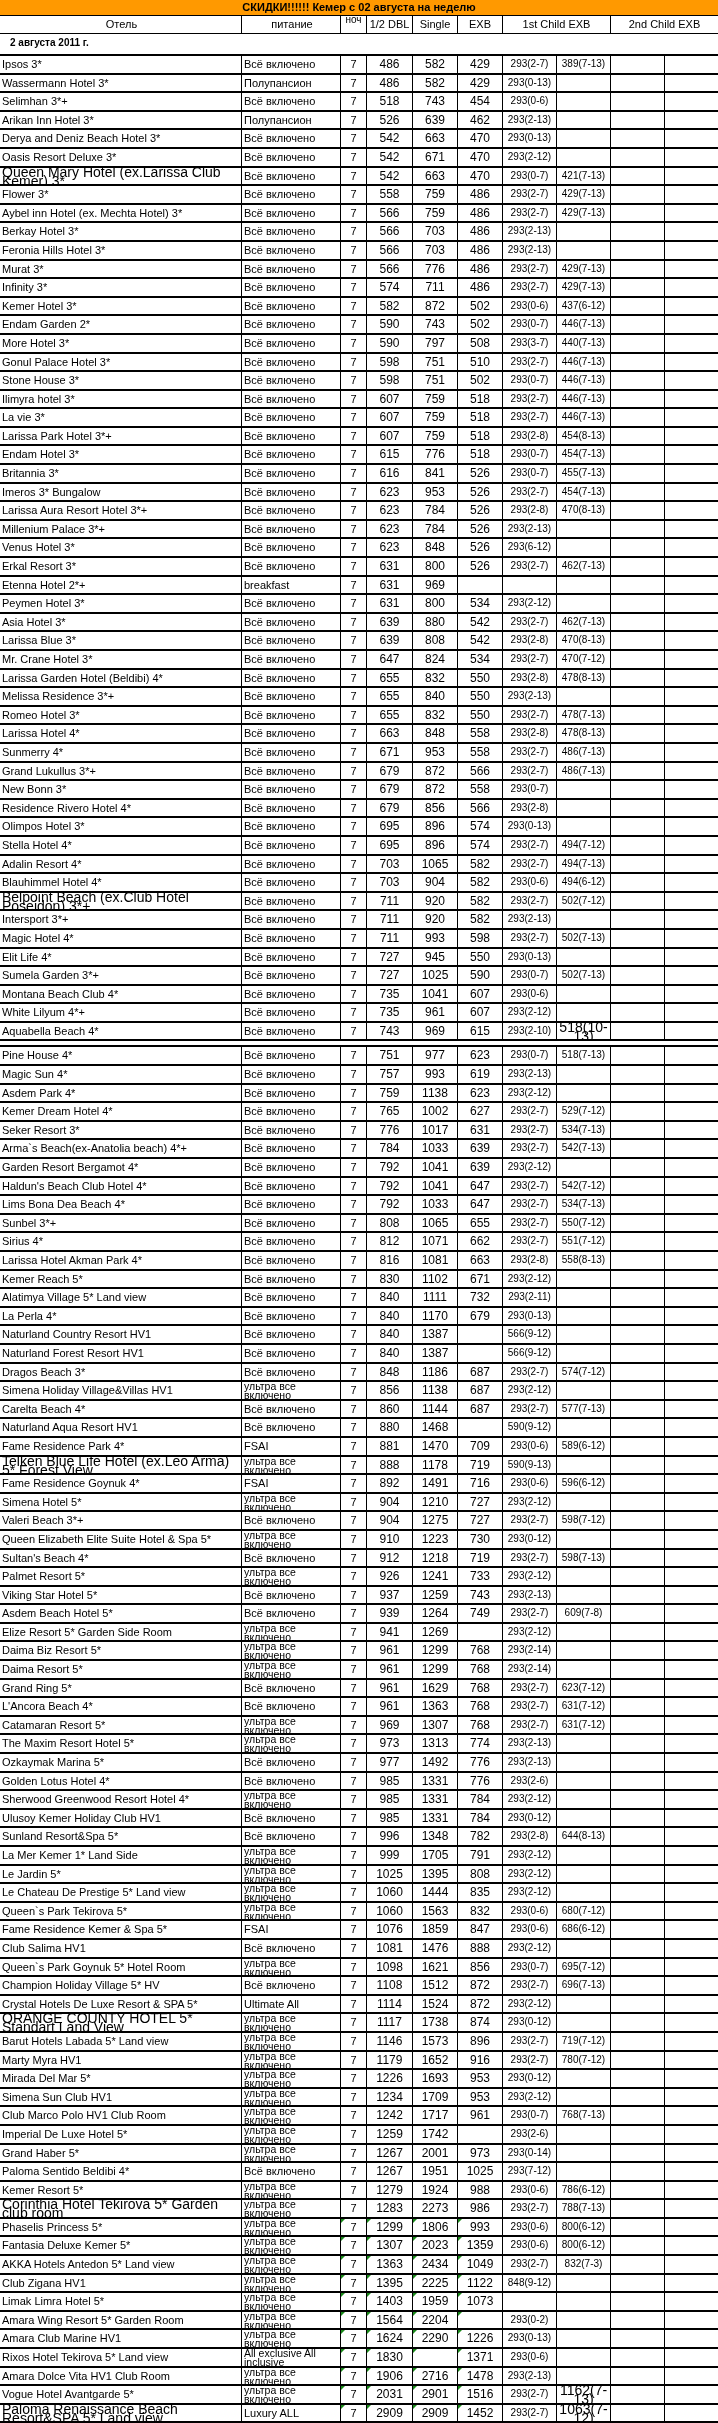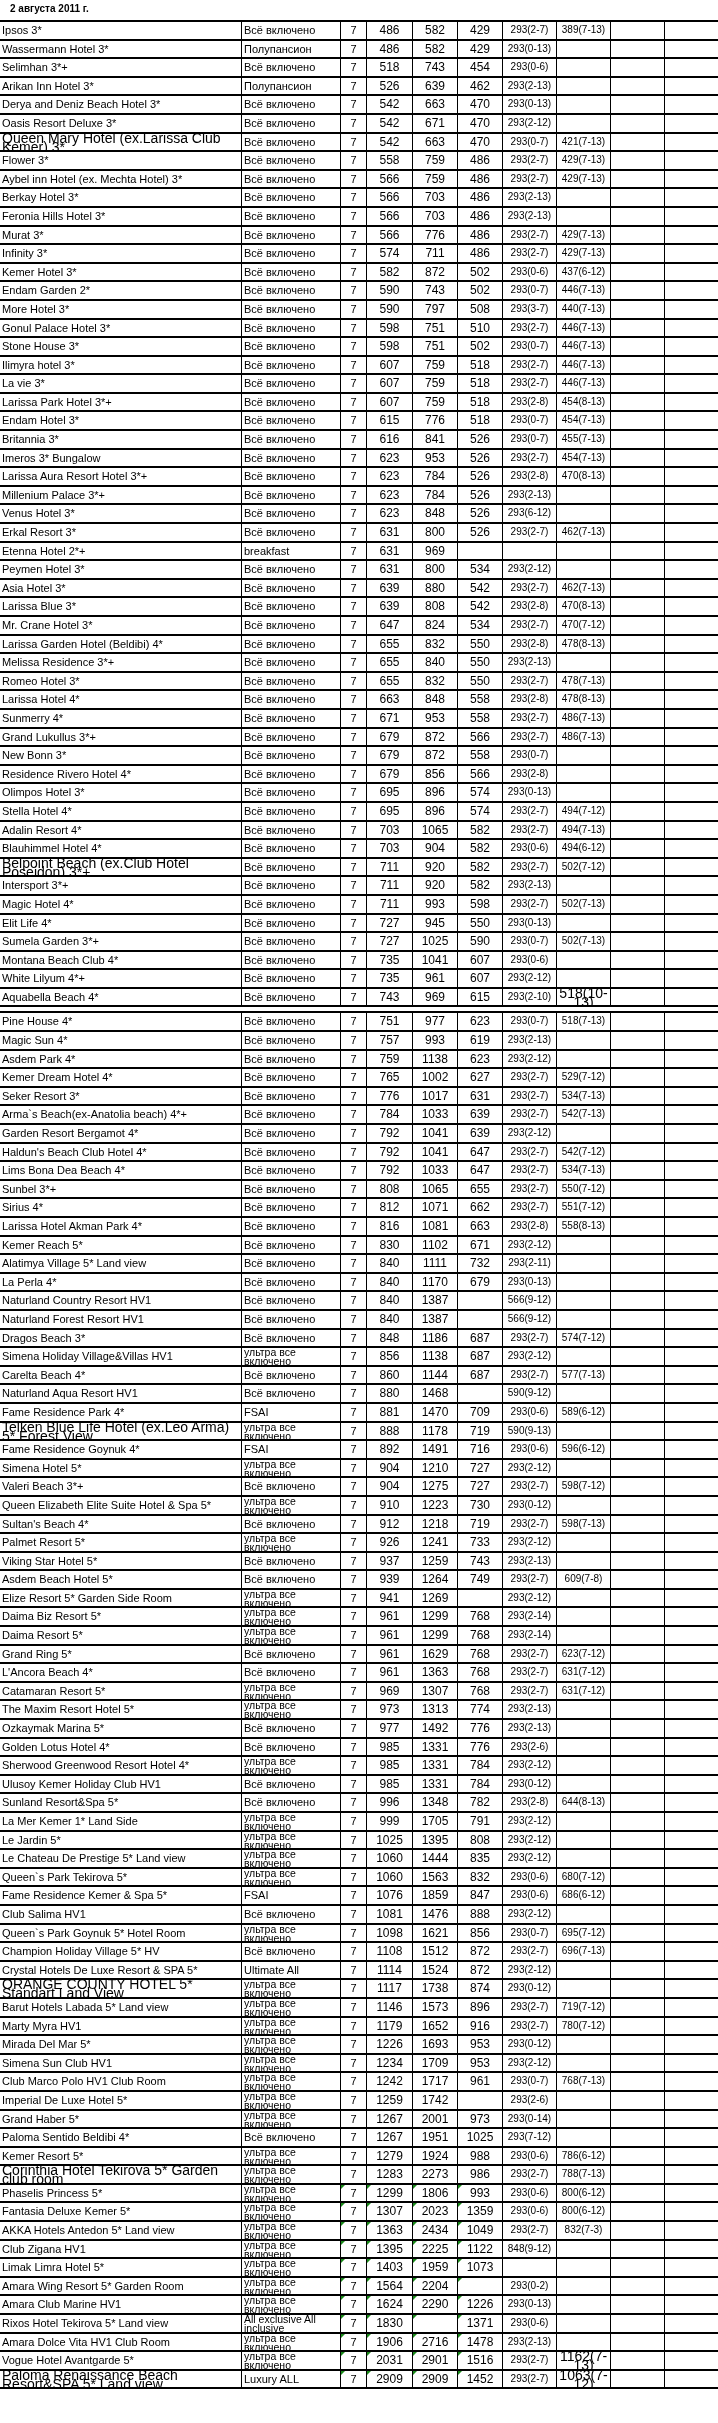--- a/index.html
+++ b/index.html
@@ -27,20 +27,31 @@
   .c-k4 { width:53px; }
   .wrap { white-space:normal !important; line-height:9px !important; font-size:14px; }
   .wrap-meal { white-space:normal !important; line-height:9px !important; font-size:10.5px; }
   .row.blank { height:4px; }
   .tri::before { content:""; position:absolute; left:0; top:0; width:0; height:0; border-top:4px solid #1a8a1a; border-right:4px solid transparent; }
 </style>
 </head>
 <body>
 
 <div class="sheet">
+  <div class="title-bar">СКИДКИ!!!!!!   Кемер с 02 августа на неделю</div>
+  <div class="hdr">
+    <div class="c-name" style="text-align:center">Отель</div>
+    <div class="c-meal" style="text-align:center">питание</div>
+    <div class="c-n nights-h">ноч</div>
+    <div class="c-dbl" style="font-size:11px">1/2 DBL</div>
+    <div class="c-sgl" style="font-size:11px">Single</div>
+    <div class="c-exb" style="font-size:11px">EXB</div>
+    <div style="width:108px;font-size:11px">1st Child EXB</div>
+    <div style="width:107px;font-size:11px">2nd Child EXB</div>
+  </div>
   <div class="date-row">2 августа 2011 г.</div>
   <div class="gap"></div>
   <div id="rows">
       <div class="row">
         <div class="c-name">Ipsos 3*</div>
         <div class="c-meal">Всё включено</div>
         <div class="c-n">7</div>
         <div class="c-dbl">486</div>
         <div class="c-sgl">582</div>
         <div class="c-exb">429</div>

